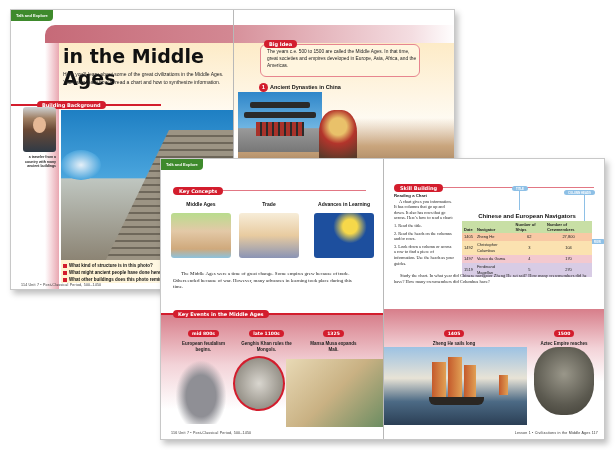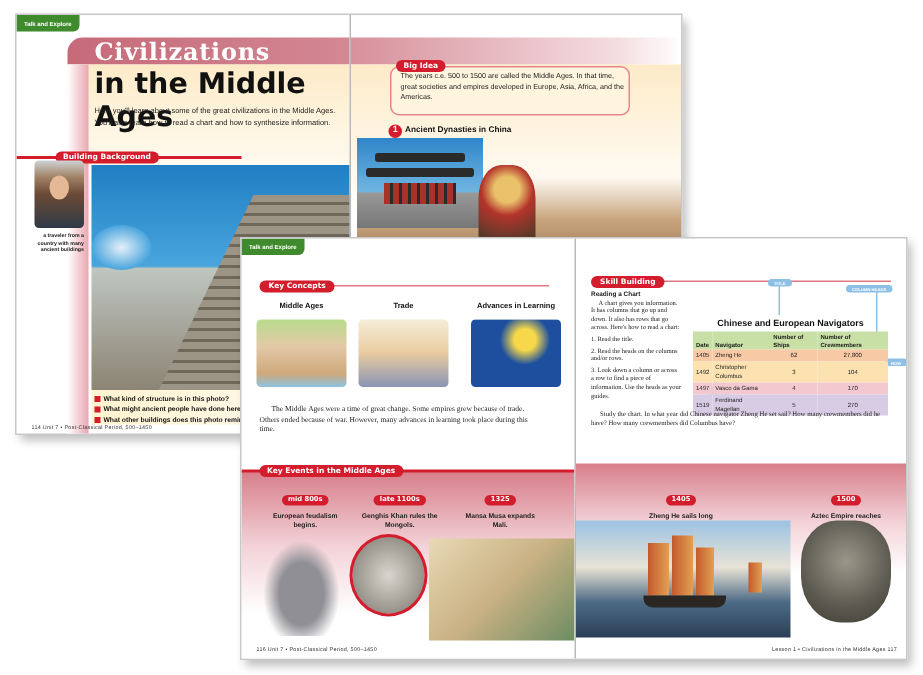--- a/index.html
+++ b/index.html
@@ -96,21 +96,20 @@
 </style>
 </head>
 <body>
 
 <div id="top-spread" class="spread">
 
   <div class="page" style="left:0;width:222px;">
     <div class="tab-green">Talk and Explore</div>
     <div class="title-bar"></div>
     <div class="title-band" style="top:33px;height:67px;border-radius:0;"></div>
-    <div class="title-1">Civilizations</div>
     <div class="title-2">in the Middle Ages</div>
     <div class="intro">Here you'll learn about some of the great civilizations in the Middle Ages. You'll also learn how to read a chart and how to synthesize information.</div>
     <div class="left-pinkbar"></div>
     <div class="pyramid">
       <div class="cloud"></div>
       <div class="steps"></div>
     </div>
     <div class="bb-line"></div>
     <div class="pill bb-pill">Building Background</div>
     <div class="portrait">

